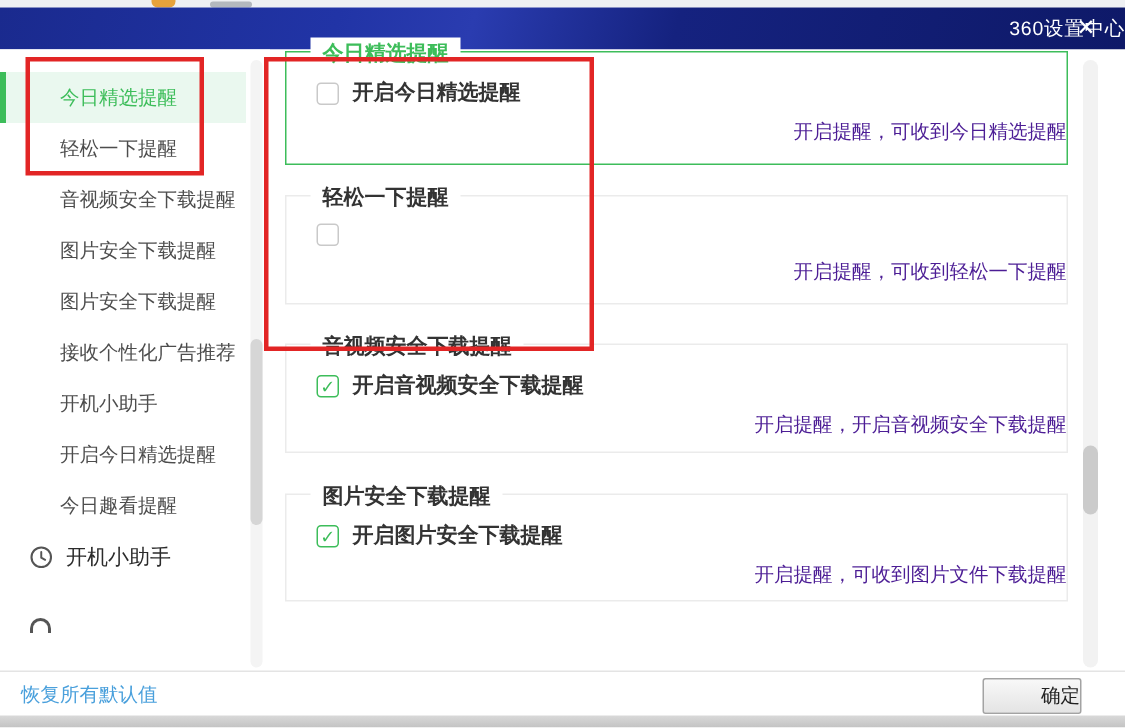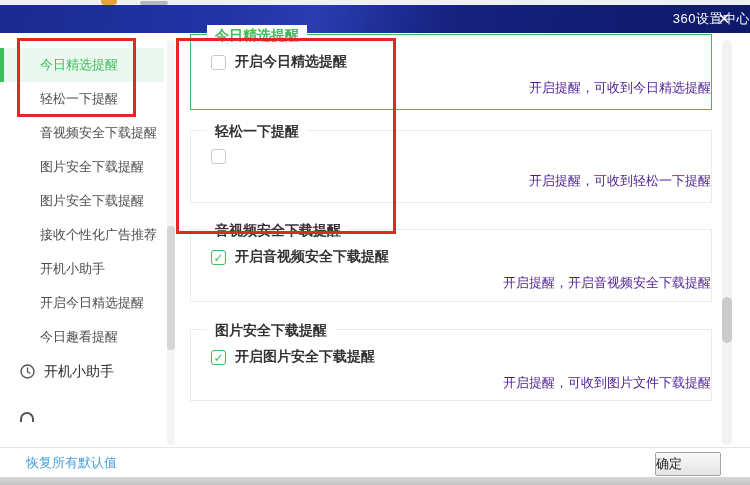--- a/index.html
+++ b/index.html
@@ -56,24 +56,24 @@
   .desc { margin:8px 0 0 45px; font-size:13px; color:#4c1d95;text-align:right; }
 
   .f1 { top:34px;  height:76px; }
   .f2 { top:130px; height:73px; }
   .f3 { top:229px; height:73px; }
   .f4 { top:329px; height:72px; }
 
   
   .footer { position:absolute; left:0; top:447px; width:750px; height:30px; background:#ffffff;
     border-top:1px solid #e4e4e4; }
-  .restore-link { position:absolute; left:26px; top:0; line-height:30px; font-size:13px; color:#4aa0dc; cursor:pointer; }
+  .restore-link { position:absolute; left:14px; top:0; line-height:30px; font-size:13px; color:#4aa0dc; cursor:pointer; }
   .ok-btn { position:absolute; right:29px; top:4px; width:66px; height:24px;
     background:linear-gradient(#f8f8f8,#e4e4e4); border:1px solid #a3a3a3; border-radius:2px;
-    font-size:13px; color:#222; text-align:left; line-height:22px; cursor:pointer; }
+    font-size:13px; color:#222; text-align:right; line-height:22px; cursor:pointer; }
 
   .bottom-strip { position:absolute; left:0; top:477px; width:750px; height:8px;
     background:linear-gradient(#d9d9d9,#c3c3c3); }
 
   
   .red-rect { position:absolute; border:3px solid #e22525; pointer-events:none; z-index:50; }
   .rr1 { left:17px; top:38px; width:119px; height:79px; }
   .rr2 { left:176px; top:38px; width:220px; height:196px; }
 </style>
 </head>

